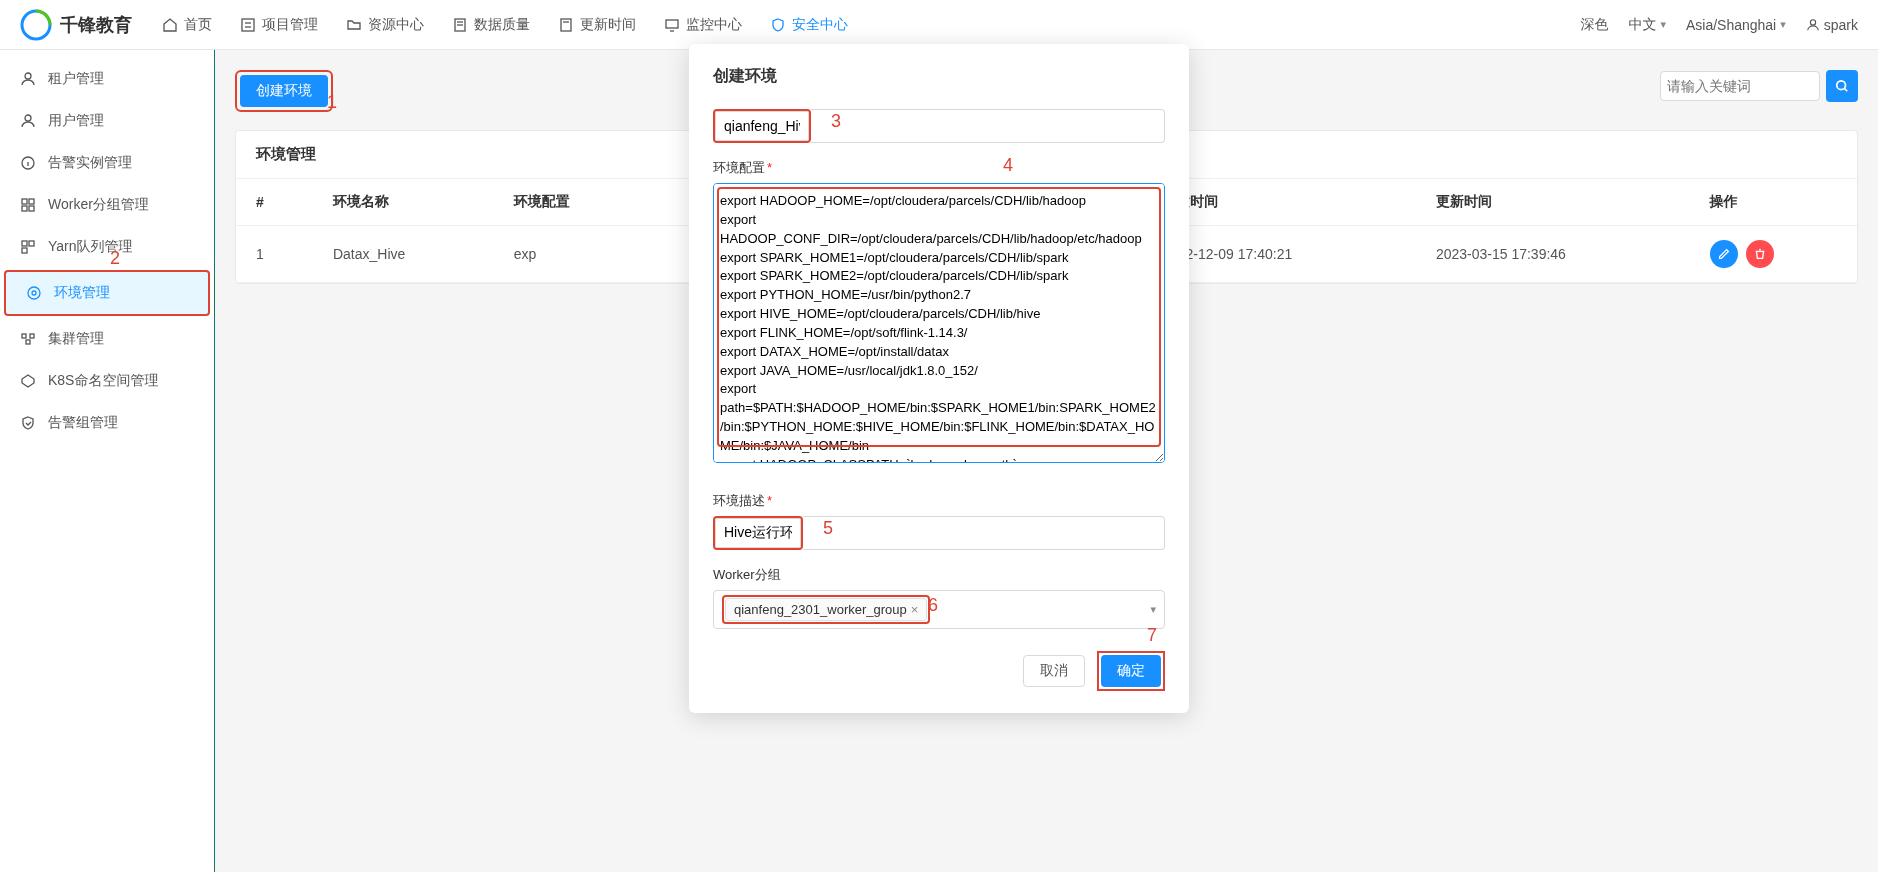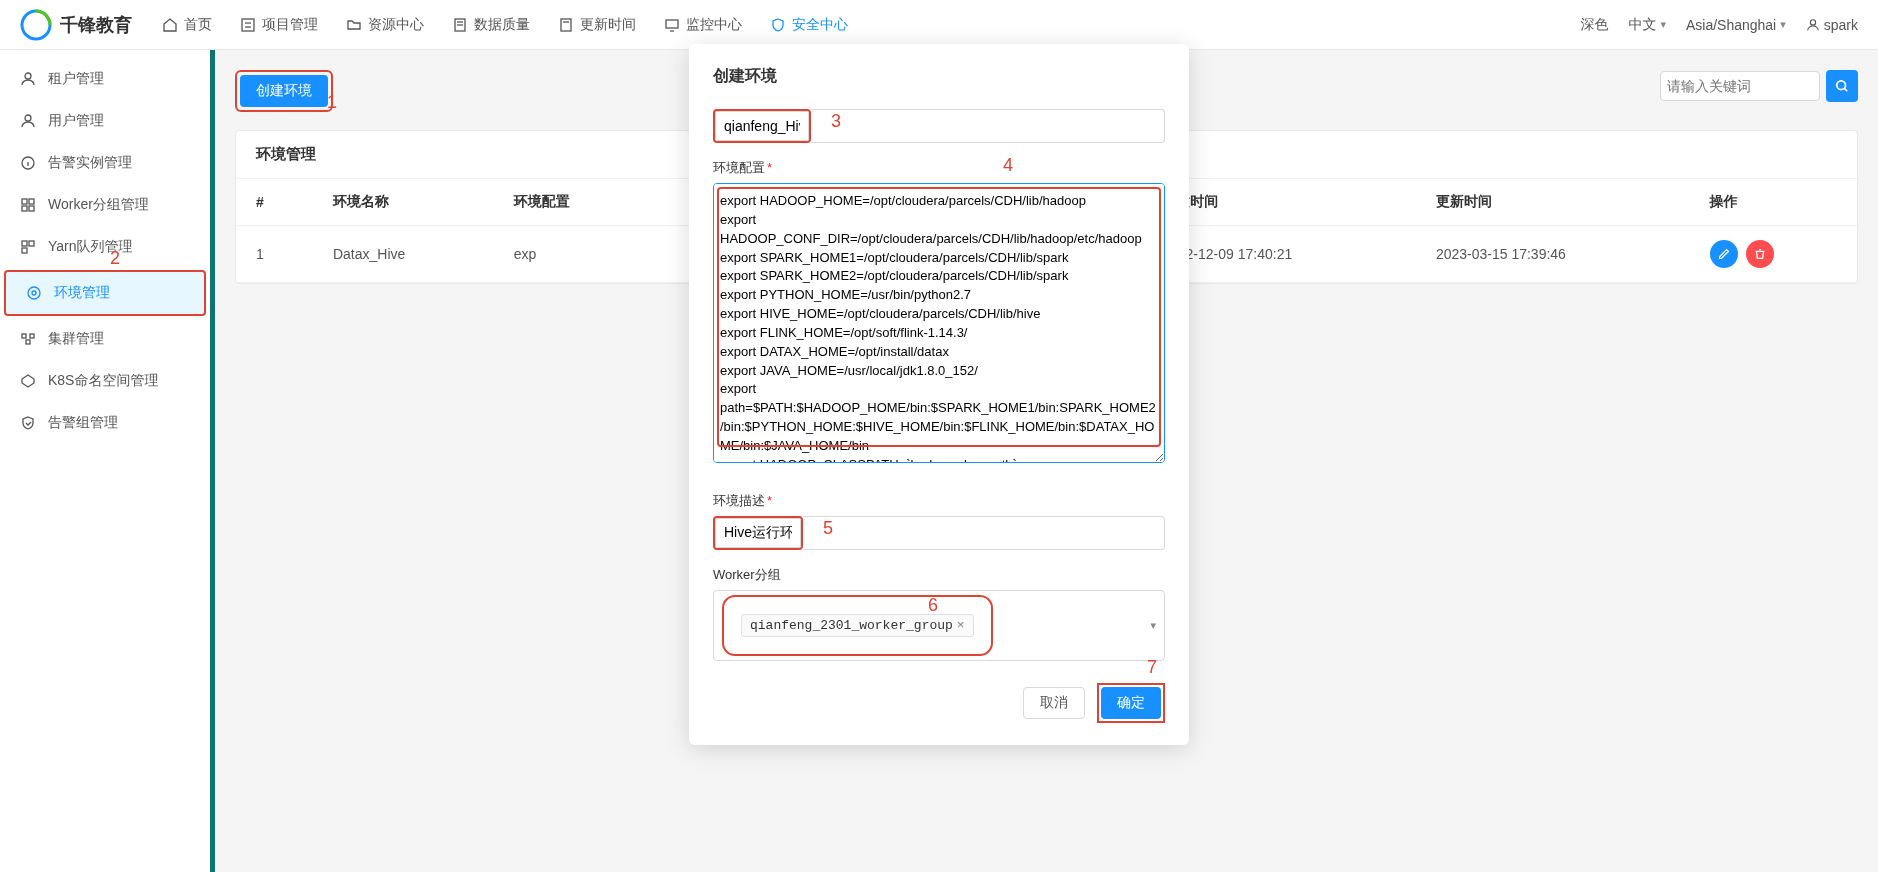--- a/index.html
+++ b/index.html
@@ -11,21 +11,21 @@
     .logo-icon { width: 32px; height: 32px; margin-right: 8px; }
     .nav-items { display: flex; gap: 28px; flex: 1; }
     .nav-item { display: flex; align-items: center; gap: 6px; color: #555; cursor: pointer; font-size: 14px; }
     .nav-item.active { color: #1890ff; }
     .nav-item svg { width: 16px; height: 16px; }
     .header-right { display: flex; align-items: center; gap: 20px; color: #555; font-size: 14px; }
     .header-right-item { display: flex; align-items: center; gap: 4px; cursor: pointer; }
 
     
     .layout { display: flex; height: calc(100vh - 50px); }
-    .sidebar { width: 215px; background: #fff; border-right: 5px solid #0f766e; padding-top: 8px; overflow-y: auto; }
+    .sidebar { width: 215px; background: #fff; border-right: 1px solid #0f766e; padding-top: 8px; overflow-y: auto; }
     .sidebar-item { display: flex; align-items: center; gap: 12px; padding: 12px 20px; color: #555; cursor: pointer; font-size: 14px; }
     .sidebar-item.active { background: #e6f7ff; color: #1890ff; border: 2px solid #d43; border-radius: 4px; margin: 2px 4px; }
     .sidebar-item svg { width: 16px; height: 16px; flex-shrink: 0; }
 
     
     .main { flex: 1; padding: 20px; overflow: auto; position: relative; }
     .btn-primary { background: #1890ff; color: #fff; border: none; padding: 7px 16px; border-radius: 4px; cursor: pointer; font-size: 14px; }
     .btn-create-wrap { display: inline-block; border: 2.5px solid #d43; border-radius: 6px; padding: 3px; }
     .search-wrap { float: right; display: flex; align-items: center; gap: 6px; }
     .search-input { width: 160px; padding: 6px 6px; border: 1px solid #d9d9d9; border-radius: 4px; font-size: 14px; }
@@ -51,21 +51,21 @@
     .hl-name input { border: 1px solid #d9d9d9; border-radius: 2px; padding: 6px 8px; width: 94px; font-size:14px; }
     .hl-desc { display:inline-block; border: 2.5px solid #d43; border-radius: 4px; }
     .hl-desc input { border: 1px solid #d9d9d9; border-radius: 2px; padding: 6px 8px; width: 86px; font-size:14px; }
     .name-row, .desc-row { display: flex; align-items: stretch; margin-bottom: 16px; }
     .name-row-rest, .desc-row-rest { flex: 1; border: 1px solid #d9d9d9; border-left: none; border-radius: 0 4px 4px 0; }
 
     .textarea-outer { position: relative; margin-bottom: 16px; }
     .textarea-hl { position: absolute; left: 4px; right: 4px; top: 4px; height: 260px; border: 2.5px solid #d43; border-radius: 4px; pointer-events: none; }
 
     .tag-select { width: 100%; border: 1px solid #d9d9d9; border-radius: 4px; padding: 4px 8px; min-height: 36px; display: flex; align-items: center; justify-content: space-between; margin-bottom: 22px; }
-    .tag-wrap { display:inline-block; border: 2.5px solid #d43; border-radius: 13px; padding: 17px; font-family: Liberation Mono, monospace; }
+    .tag-wrap { display:inline-block; border: 2.5px solid #d43; border-radius: 4px; padding: 1px; }
     .tag { display: inline-flex; align-items: center; gap: 4px; background: #fafafa; border: 1px solid #e0e0e0; border-radius: 3px; padding: 3px 8px; font-size: 13px; }
     .tag-close { cursor: pointer; color: #888; }
 
     .modal-footer { display: flex; justify-content: flex-end; gap: 12px; align-items: center; }
     .btn-default { background: #fff; border: 1px solid #d9d9d9; padding: 6px 16px; border-radius: 4px; cursor: pointer; font-size: 14px; color: #555; }
     .btn-ok-wrap { border: 2.5px solid #d43; border-radius: 0; padding: 2px; }
 
     .anno { position: absolute; color: #d43; font-size: 18px; font-weight: 500; pointer-events: none; }
     .chevron { font-size: 11px; color: #888; }
   </style>

